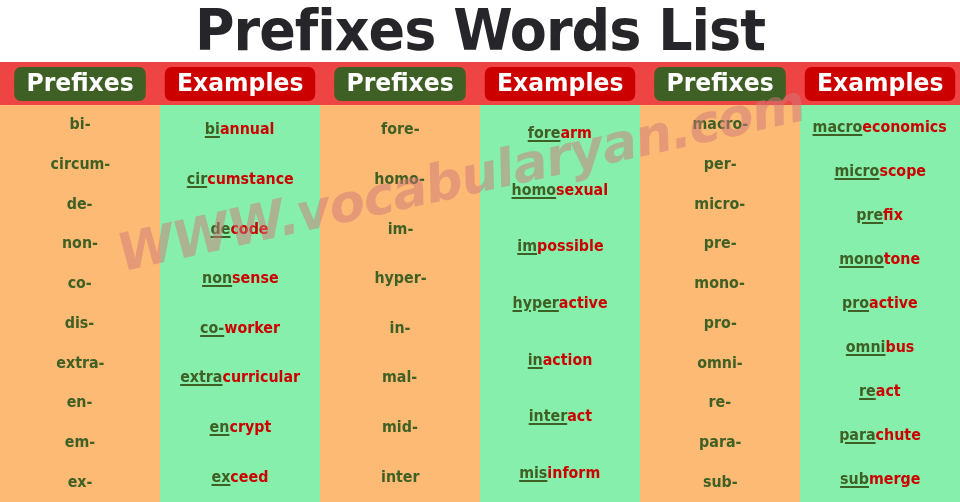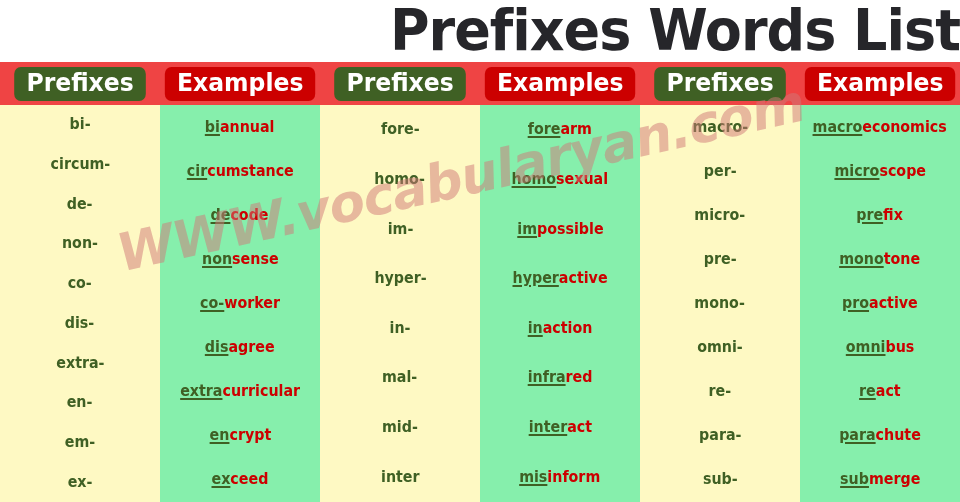--- a/index.html
+++ b/index.html
@@ -12,21 +12,21 @@
   }
   #page{
     position:relative;
     width:960px;height:502px;
     overflow:hidden;
   }
 
   
   .title-bar{
     height:62px;
-    display:flex;align-items:center;justify-content:flex-end;
+    display:flex;align-items:center;justify-content:center;
     background:#ffffff;
   }
   .title-text{
     font-family:"DejaVu Sans", sans-serif;
     font-weight:bold;
     font-size:54px;
     line-height:54px;
     letter-spacing:-1px;
     color:#26262a;
     white-space:nowrap;
@@ -65,21 +65,21 @@
   .grid{
     display:flex;
     height:397px;
   }
   .col{
     width:160px;
     height:397px;
     display:flex;
     flex-direction:column;
   }
-  .col.blue{background:#fef9c3;}
+  .col.blue{background:#fdba74;}
   .col.cream{background:#86efac;}
   .cell{
     flex:1 1 0;
     display:flex;
     align-items:center;
     justify-content:center;
     text-align:center;
     padding:0 3px;
     box-sizing:border-box;
   }
@@ -192,23 +192,20 @@
         <div class="cell">
           <span class="word"><span class="pfx">de</span><span class="rest">code</span></span>
         </div>
         <div class="cell">
           <span class="word"><span class="pfx">non</span><span class="rest">sense</span></span>
         </div>
         <div class="cell">
           <span class="word"><span class="pfx">co-</span><span class="rest">worker</span></span>
         </div>
         <div class="cell">
-          <span class="word"><span class="pfx">dis</span><span class="rest">agree</span></span>
-        </div>
-        <div class="cell">
           <span class="word"><span class="pfx">extra</span><span class="rest">curricular</span></span>
         </div>
         <div class="cell">
           <span class="word"><span class="pfx">en</span><span class="rest">crypt</span></span>
         </div>
         <div class="cell">
           <span class="word"><span class="pfx">ex</span><span class="rest">ceed</span></span>
         </div>
       </div>
     <div class="col blue">
@@ -247,23 +244,20 @@
         <div class="cell">
           <span class="word"><span class="pfx">im</span><span class="rest">possible</span></span>
         </div>
         <div class="cell">
           <span class="word"><span class="pfx">hyper</span><span class="rest">active</span></span>
         </div>
         <div class="cell">
           <span class="word"><span class="pfx">in</span><span class="rest">action</span></span>
         </div>
         <div class="cell">
-          <span class="word"><span class="pfx">infra</span><span class="rest">red</span></span>
-        </div>
-        <div class="cell">
           <span class="word"><span class="pfx">inter</span><span class="rest">act</span></span>
         </div>
         <div class="cell">
           <span class="word"><span class="pfx">mis</span><span class="rest">inform</span></span>
         </div>
       </div>
     <div class="col blue">
         <div class="cell">
           <span class="word">macro-</span>
         </div>
@@ -273,20 +267,23 @@
         <div class="cell">
           <span class="word">micro-</span>
         </div>
         <div class="cell">
           <span class="word">pre-</span>
         </div>
         <div class="cell">
           <span class="word">mono-</span>
         </div>
         <div class="cell">
+          <span class="word">pro-</span>
+        </div>
+        <div class="cell">
           <span class="word">omni-</span>
         </div>
         <div class="cell">
           <span class="word">re-</span>
         </div>
         <div class="cell">
           <span class="word">para-</span>
         </div>
         <div class="cell">
           <span class="word">sub-</span>

